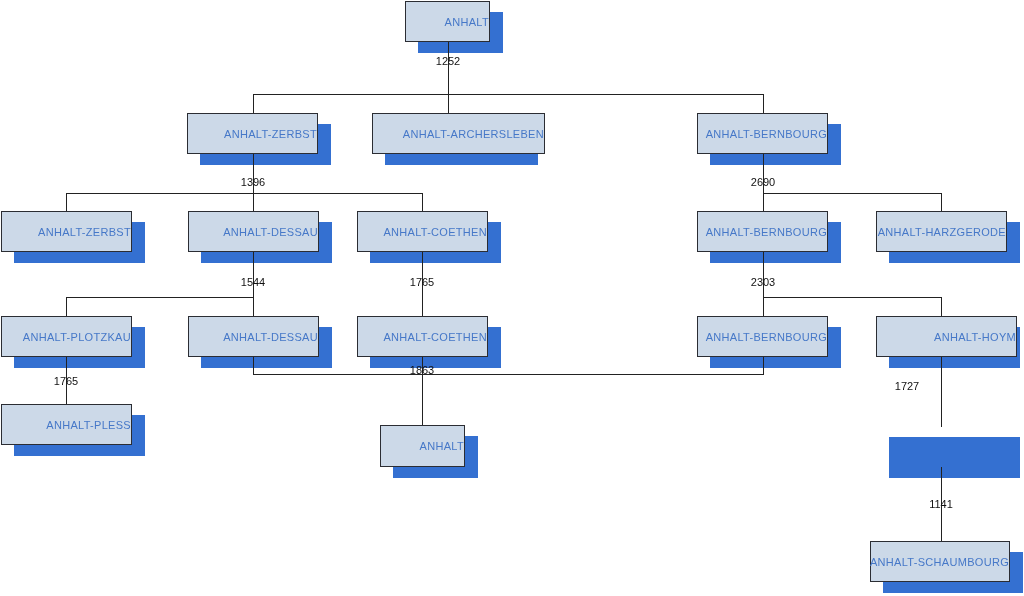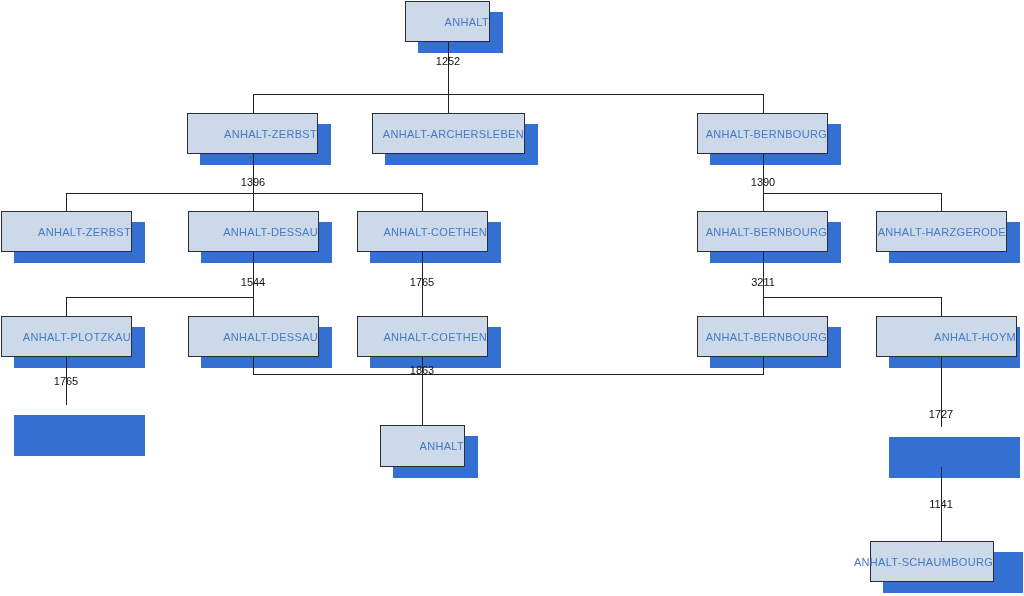--- a/index.html
+++ b/index.html
@@ -76,21 +76,21 @@
     <div class="edge v" style="left: 763px; top: 357px; height: 18px;"></div>
     <div class="edge v" style="left: 422px; top: 357px; height: 69px;"></div>
     <div class="edge v" style="left: 941px; top: 357px; height: 70px;"></div>
     <div class="edge v" style="left: 941px; top: 467px; height: 75px;"></div>
     <div class="node" style="left: 405px; top: 1px; width: 85px; height: 41px;">
       <span class="node-label">ANHALT</span>
     </div>
     <div class="node" style="left: 187px; top: 113px; width: 131px; height: 41px;">
       <span class="node-label">ANHALT-ZERBST</span>
     </div>
-    <div class="node" style="left: 372px; top: 113px; width: 153px; height: 41px;">
+    <div class="node" style="left: 372px; top: 113px; width: 173px; height: 41px;">
       <span class="node-label">ANHALT-ARCHERSLEBEN</span>
     </div>
     <div class="node" style="left: 697px; top: 113px; width: 131px; height: 41px;">
       <span class="node-label">ANHALT-BERNBOURG</span>
     </div>
     <div class="node" style="left: 1px; top: 211px; width: 131px; height: 41px;">
       <span class="node-label">ANHALT-ZERBST</span>
     </div>
     <div class="node" style="left: 188px; top: 211px; width: 131px; height: 41px;">
       <span class="node-label">ANHALT-DESSAU</span>
@@ -112,29 +112,32 @@
     </div>
     <div class="node" style="left: 357px; top: 316px; width: 131px; height: 41px;">
       <span class="node-label">ANHALT-COETHEN</span>
     </div>
     <div class="node" style="left: 697px; top: 316px; width: 131px; height: 41px;">
       <span class="node-label">ANHALT-BERNBOURG</span>
     </div>
     <div class="node" style="left: 876px; top: 316px; width: 141px; height: 41px;">
       <span class="node-label">ANHALT-HOYM</span>
     </div>
+    <div class="node" style="left: 1px; top: 404px; width: 131px; height: 41px;">
+      <span class="node-label">ANHALT-PLESS</span>
+    </div>
     <div class="node" style="left: 380px; top: 425px; width: 85px; height: 42px;">
       <span class="node-label">ANHALT</span>
     </div>
-    <div class="node" style="left: 870px; top: 541px; width: 124px; height: 41px;">
+    <div class="node" style="left: 870px; top: 541px; width: 140px; height: 41px;">
       <span class="node-label">ANHALT-SCHAUMBOURG</span>
     </div>
     <div class="date" style="left: 448px; top: 55px;">1252</div>
     <div class="date" style="left: 253px; top: 176px;">1396</div>
-    <div class="date" style="left: 763px; top: 176px;">1390</div>
+    <div class="date" style="left: 763px; top: 176px;">2690</div>
     <div class="date" style="left: 253px; top: 276px;">1544</div>
     <div class="date" style="left: 422px; top: 276px;">1765</div>
-    <div class="date" style="left: 763px; top: 276px;">3211</div>
+    <div class="date" style="left: 763px; top: 276px;">2303</div>
     <div class="date" style="left: 66px; top: 375px;">1765</div>
     <div class="date" style="left: 422px; top: 364px;">1863</div>
-    <div class="date" style="left: 941px; top: 380px; margin-top: 28px;">1727</div>
+    <div class="date" style="left: 907px; top: 380px;">1727</div>
     <div class="date" style="left: 941px; top: 498px;">1141</div>
   </div>
 
 </body></html>

